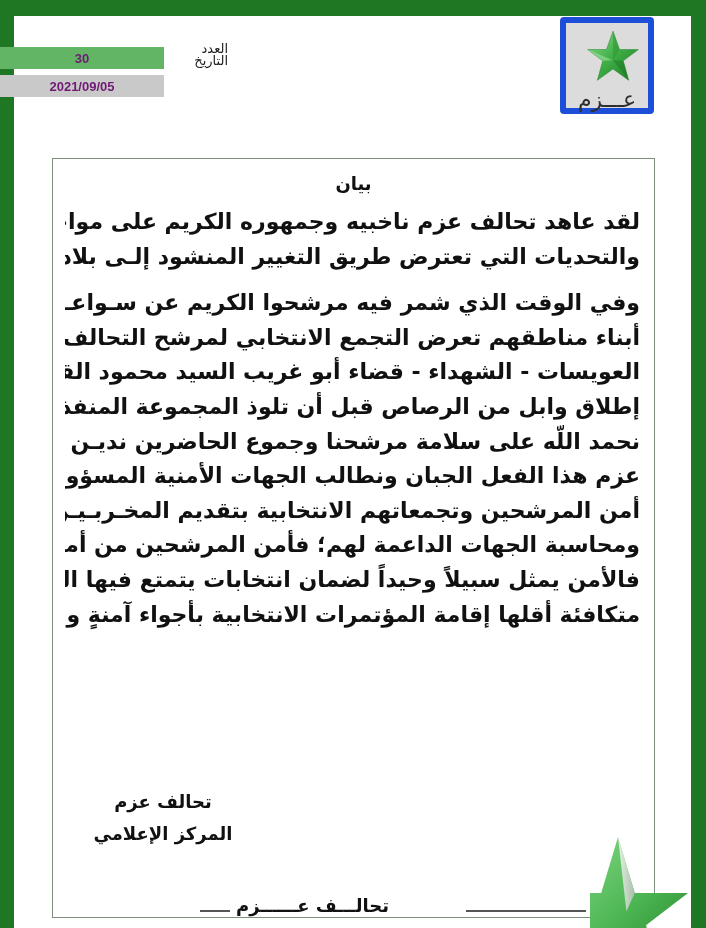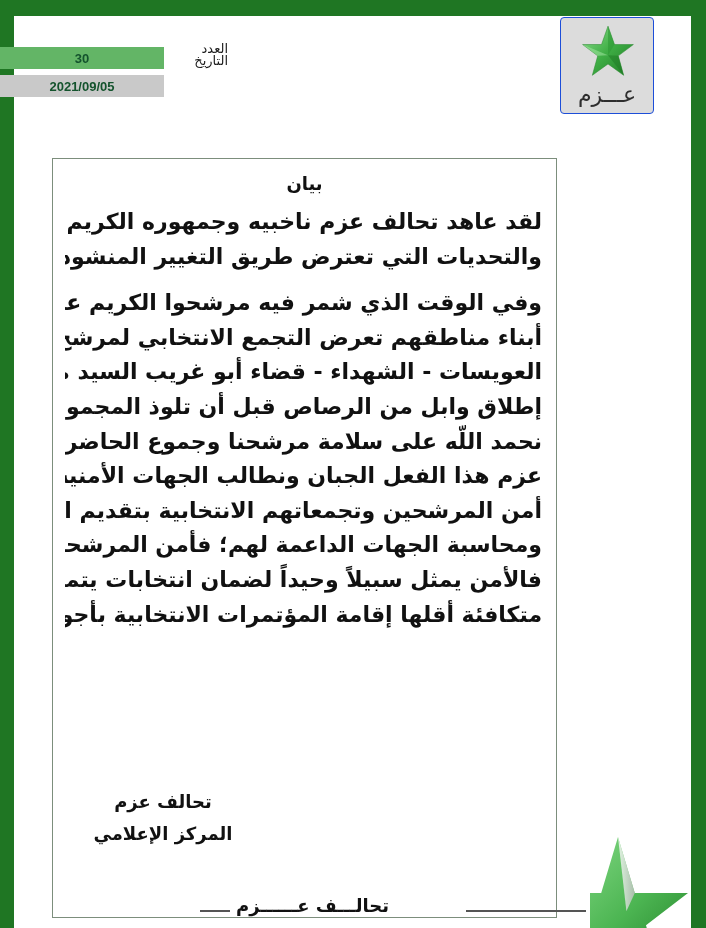--- a/index.html
+++ b/index.html
@@ -6,33 +6,33 @@
   body {
     width: 706px; height: 928px; position: relative; overflow: hidden;
     background: #ffffff;
     font-family: "DejaVu Sans", sans-serif;
   }
   .top-bar { position: absolute; left: 0; top: 0; width: 706px; height: 16px; background: #1f7623; }
   .left-stripe { position: absolute; left: 0; top: 0; width: 14px; height: 928px; background: #1f7623; }
   .right-stripe { position: absolute; left: 691px; top: 0; width: 15px; height: 928px; background: #1f7623; }
 
   .meta-bar { position: absolute; left: 0; height: 22px; width: 164px; display:flex; align-items:center; justify-content:center;
-    font-family: "Liberation Sans", sans-serif; font-weight: bold; font-size: 13px; color: #14532d; }
+    font-family: "Liberation Sans", sans-serif; font-weight: bold; font-size: 13px; color: #701a75; }
   .meta-bar.issue { top: 47px; background: #63b566; }
   .meta-bar.date { top: 75px; background: #c9c9c9; }
   .meta-label { position: absolute; right: 478px; font-weight: normal; font-size: 13px; color: #1a1a1a; direction: rtl; }
   .meta-label.issue { top: 41px; }
   .meta-label.date { top: 53px; margin-left: 40px; }
 
   .logo-box { position: absolute; left: 560px; top: 17px; width: 94px; height: 97px; background: #dcdcdc;
-    border: 1px solid #1d4ed8; border-radius: 4px; box-sizing: border-box; }
+    border: 6px solid #1d4ed8; border-radius: 4px; box-sizing: border-box; }
   .logo-star { position: absolute; left: 20px; top: 6px; width: 54px; height: 54px; }
   .logo-text { position: absolute; left: 0; right: 0; top: 64px; text-align: center; font-size: 22px; color: #2e2e2e; direction: rtl; }
 
-  .statement-box { position: absolute; left: 52px; top: 158px; width: 505px; height: 760px;
+  .statement-box { position: absolute; left: 52px; top: 158px; width: 603px; height: 760px;
     border: 1.5px solid #7c8e7c; box-sizing: border-box; background: #fff; }
   .statement-title { position: absolute; left: 0; right: 0; top: 14px; text-align: center; font-size: 18px; color: #111; font-weight: bold; direction: rtl; }
   .body-lines { position: absolute; left: 12px; right: 14px; top: 46px; direction: rtl; }
   .body-line { height: 34.6px; line-height: 34.6px; font-size: 22px; font-weight: bold; color: #111;
     text-align: justify; text-align-last: justify; white-space: nowrap; overflow: hidden; }
   .body-line.last { text-align-last: right; }
   .gap { height: 12px; }
 
   .signature { position: absolute; left: 30px; width: 160px; text-align: center; direction: rtl; font-weight: bold; font-size: 18px; color: #111; }
   .signature.org { top: 632px; }

